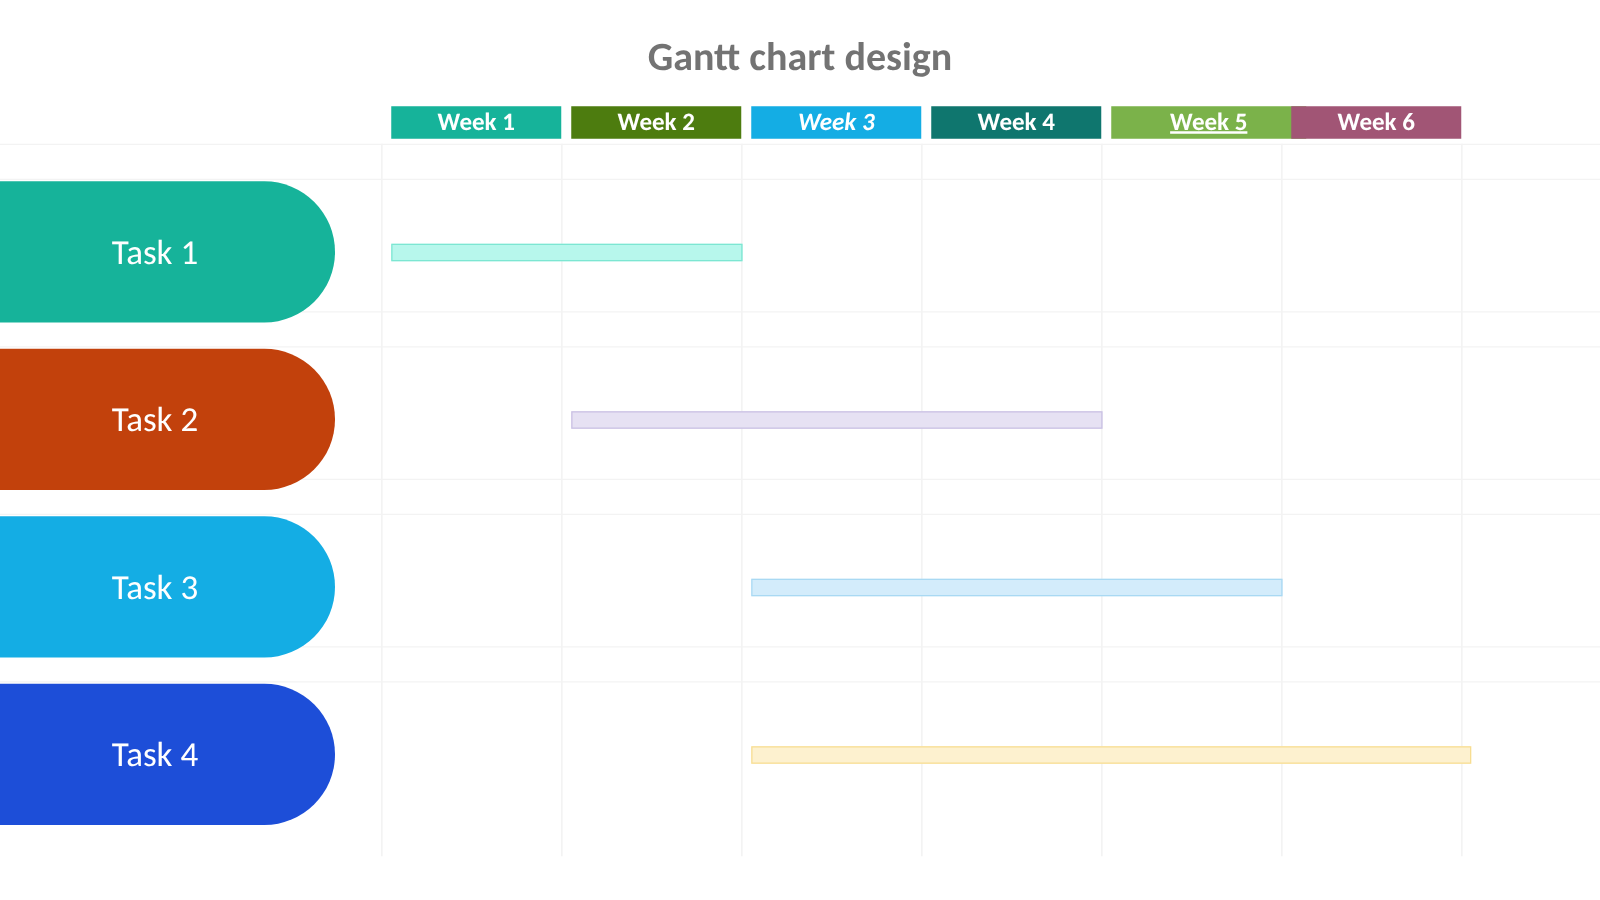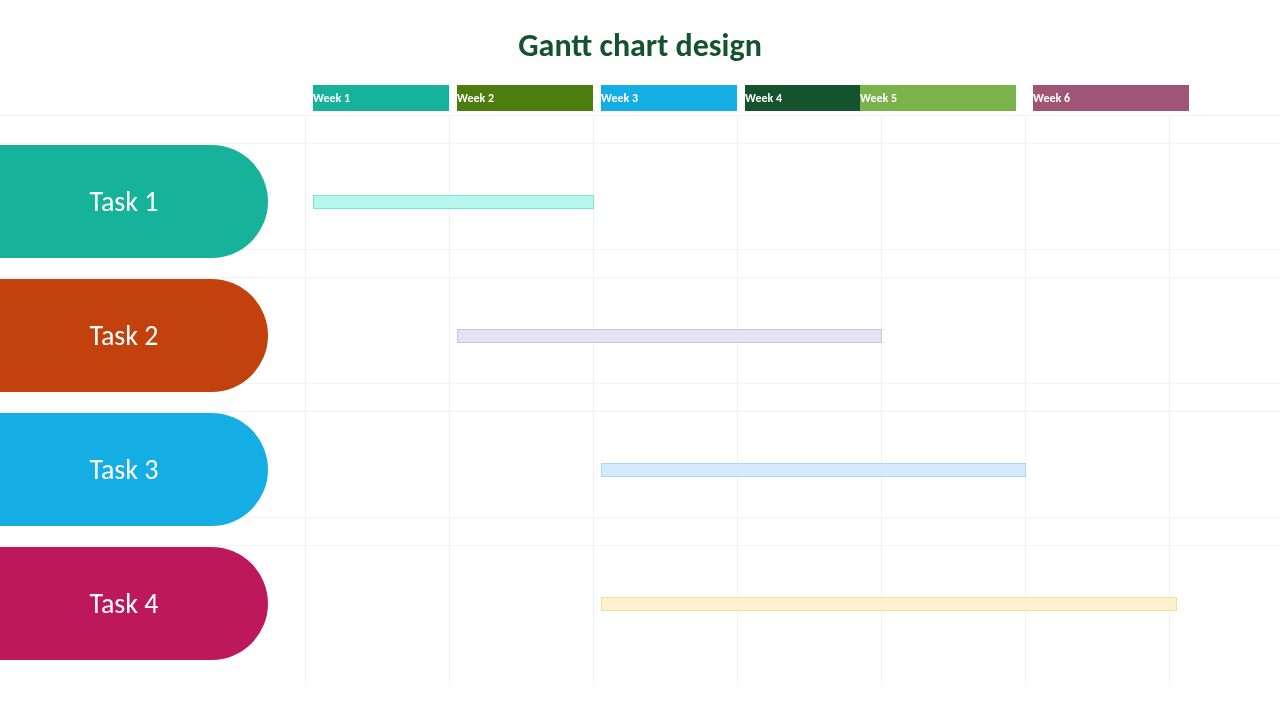--- a/index.html
+++ b/index.html
@@ -8,39 +8,39 @@
     width: 1280px;
     height: 720px;
     font-family: "Segoe UI", Calibri, Arial, sans-serif;
     background: #ffffff;
     overflow: hidden;
   }
   .title {
     text-align: center;
     font-size: 32px;
     font-weight: 700;
-    color: #14532d;
+    color: #737373;
     padding-top: 26px;
     padding-bottom: 20px;
   }
   .chart {
     position: relative;
     width: 100%;
     height: 600px;
   }
   
   .col-header {
     position: absolute;
     top: 0;
     height: 26px;
     line-height: 26px;
-    text-align: left;
+    text-align: center;
     color: #fff;
     font-weight: 700;
-    font-size: 12px;
+    font-size: 20px;
     box-sizing: border-box;
   }
   
   .vline {
     position: absolute;
     top: 30px;
     width: 1px;
     height: 570px;
     background: #f0f0f0;
   }
@@ -78,24 +78,24 @@
 </head>
 <body>
 
 <div class="title">Gantt chart design</div>
 
 <div class="chart">
 
   <div id="col-headers">
       <div class="col-header" style="left: 313px; width: 136px; background: rgb(22, 179, 154);">Week 1</div>
       <div class="col-header" style="left: 457px; width: 136px; background: #4d7c0f;">Week 2</div>
-      <div class="col-header" style="left: 601px; width: 136px; background: rgb(20, 173, 228);">Week 3</div>
-      <div class="col-header" style="left: 745px; width: 136px; background: #14532d;">Week 4</div>
-      <div class="col-header" style="left: 860px; width: 156px; background: rgb(123, 178, 74);">Week 5</div>
-      <div class="col-header" style="left: 1033px; width: 156px; background: rgb(161, 85, 117);">Week 6</div>
+      <div class="col-header" style="left: 601px; width: 136px; background: rgb(20, 173, 228); font-style: italic;">Week 3</div>
+      <div class="col-header" style="left: 745px; width: 136px; background: #0f766e;">Week 4</div>
+      <div class="col-header" style="left: 889px; width: 156px; background: rgb(123, 178, 74); text-decoration: underline;">Week 5</div>
+      <div class="col-header" style="left: 1033px; width: 136px; background: rgb(161, 85, 117);">Week 6</div>
     </div>
 
   <div id="grid">
       <div class="vline" style="left: 305px;"></div>
       <div class="vline" style="left: 449px;"></div>
       <div class="vline" style="left: 593px;"></div>
       <div class="vline" style="left: 737px;"></div>
       <div class="vline" style="left: 881px;"></div>
       <div class="vline" style="left: 1025px;"></div>
       <div class="vline" style="left: 1169px;"></div>
@@ -109,16 +109,16 @@
       <div class="hline" style="top: 460px;"></div>
     </div>
 
   <div id="rows">
       <div class="task-label" style="top: 60px; background: rgb(22, 179, 154);">Task 1</div>
       <div class="bar" style="left: 313px; top: 110px; width: 280.8px; background: rgb(183, 247, 236); border: 1px solid rgb(125, 230, 210);"></div>
       <div class="task-label" style="top: 194px; background: #c2410c;">Task 2</div>
       <div class="bar" style="left: 457px; top: 244px; width: 424.8px; background: rgb(230, 225, 243); border: 1px solid rgb(201, 192, 227);"></div>
       <div class="task-label" style="top: 328px; background: rgb(20, 173, 228);">Task 3</div>
       <div class="bar" style="left: 601px; top: 378px; width: 424.8px; background: rgb(211, 236, 251); border: 1px solid rgb(169, 217, 243);"></div>
-      <div class="task-label" style="top: 462px; background: #be185d;">Task 4</div>
+      <div class="task-label" style="top: 462px; background: #1d4ed8;">Task 4</div>
       <div class="bar" style="left: 601px; top: 512px; width: 576px; background: rgb(253, 241, 207); border: 1px solid rgb(247, 221, 146);"></div>
     </div>
 </div>
 
 </body></html>

